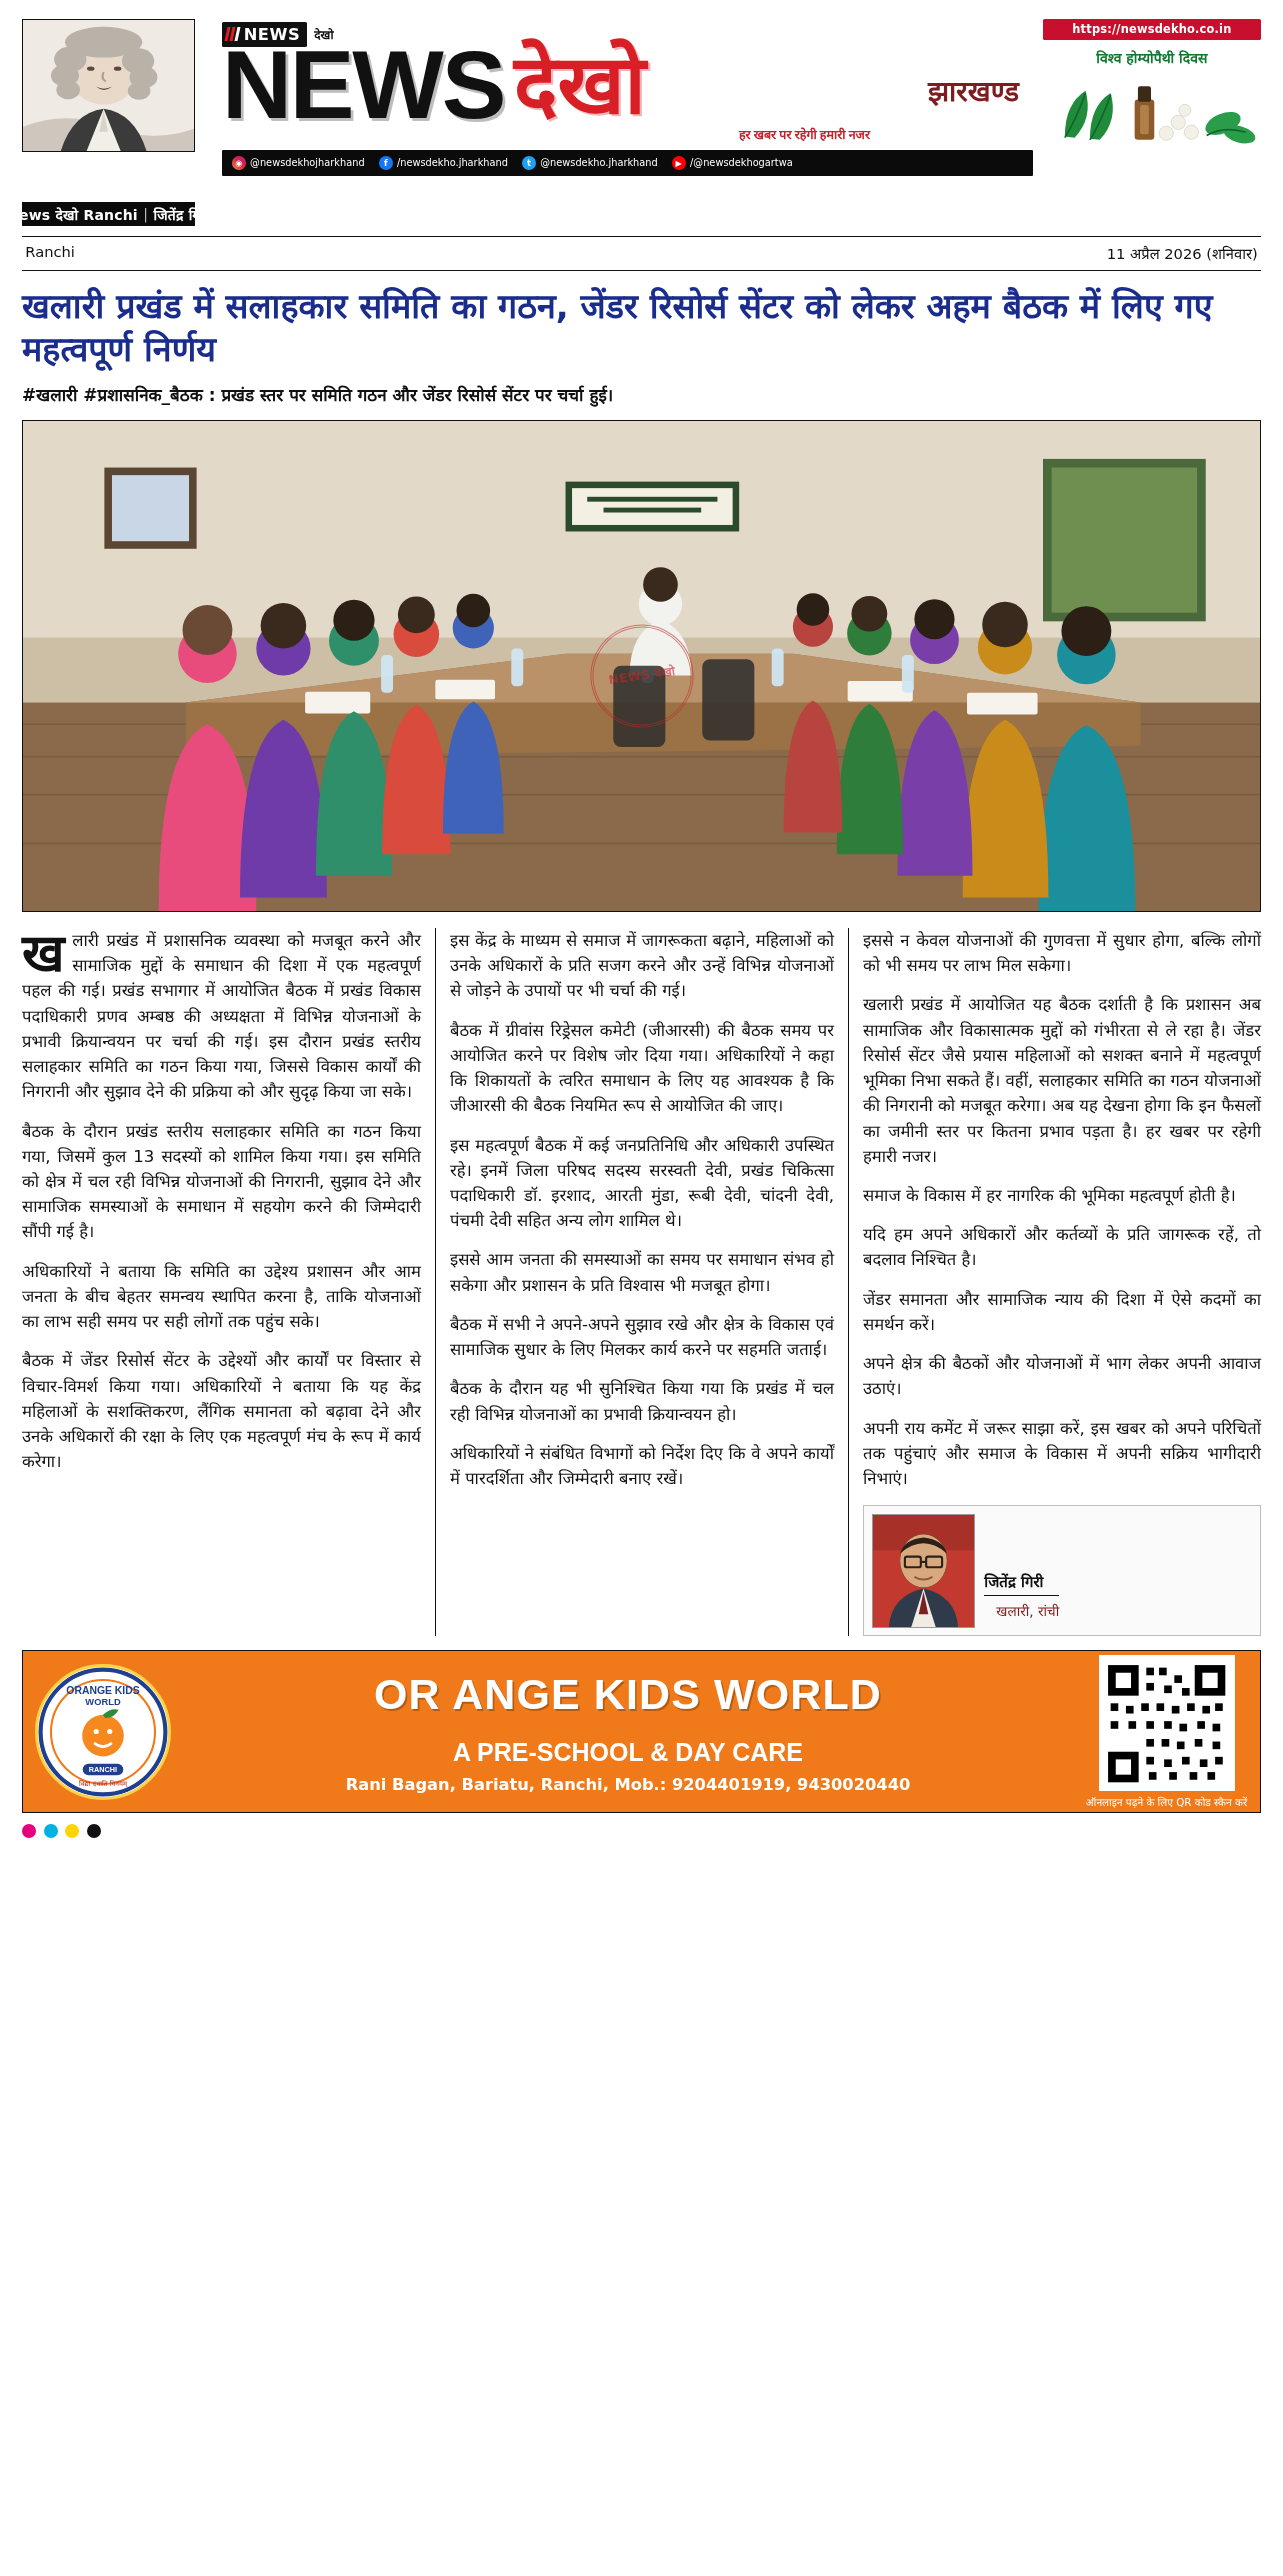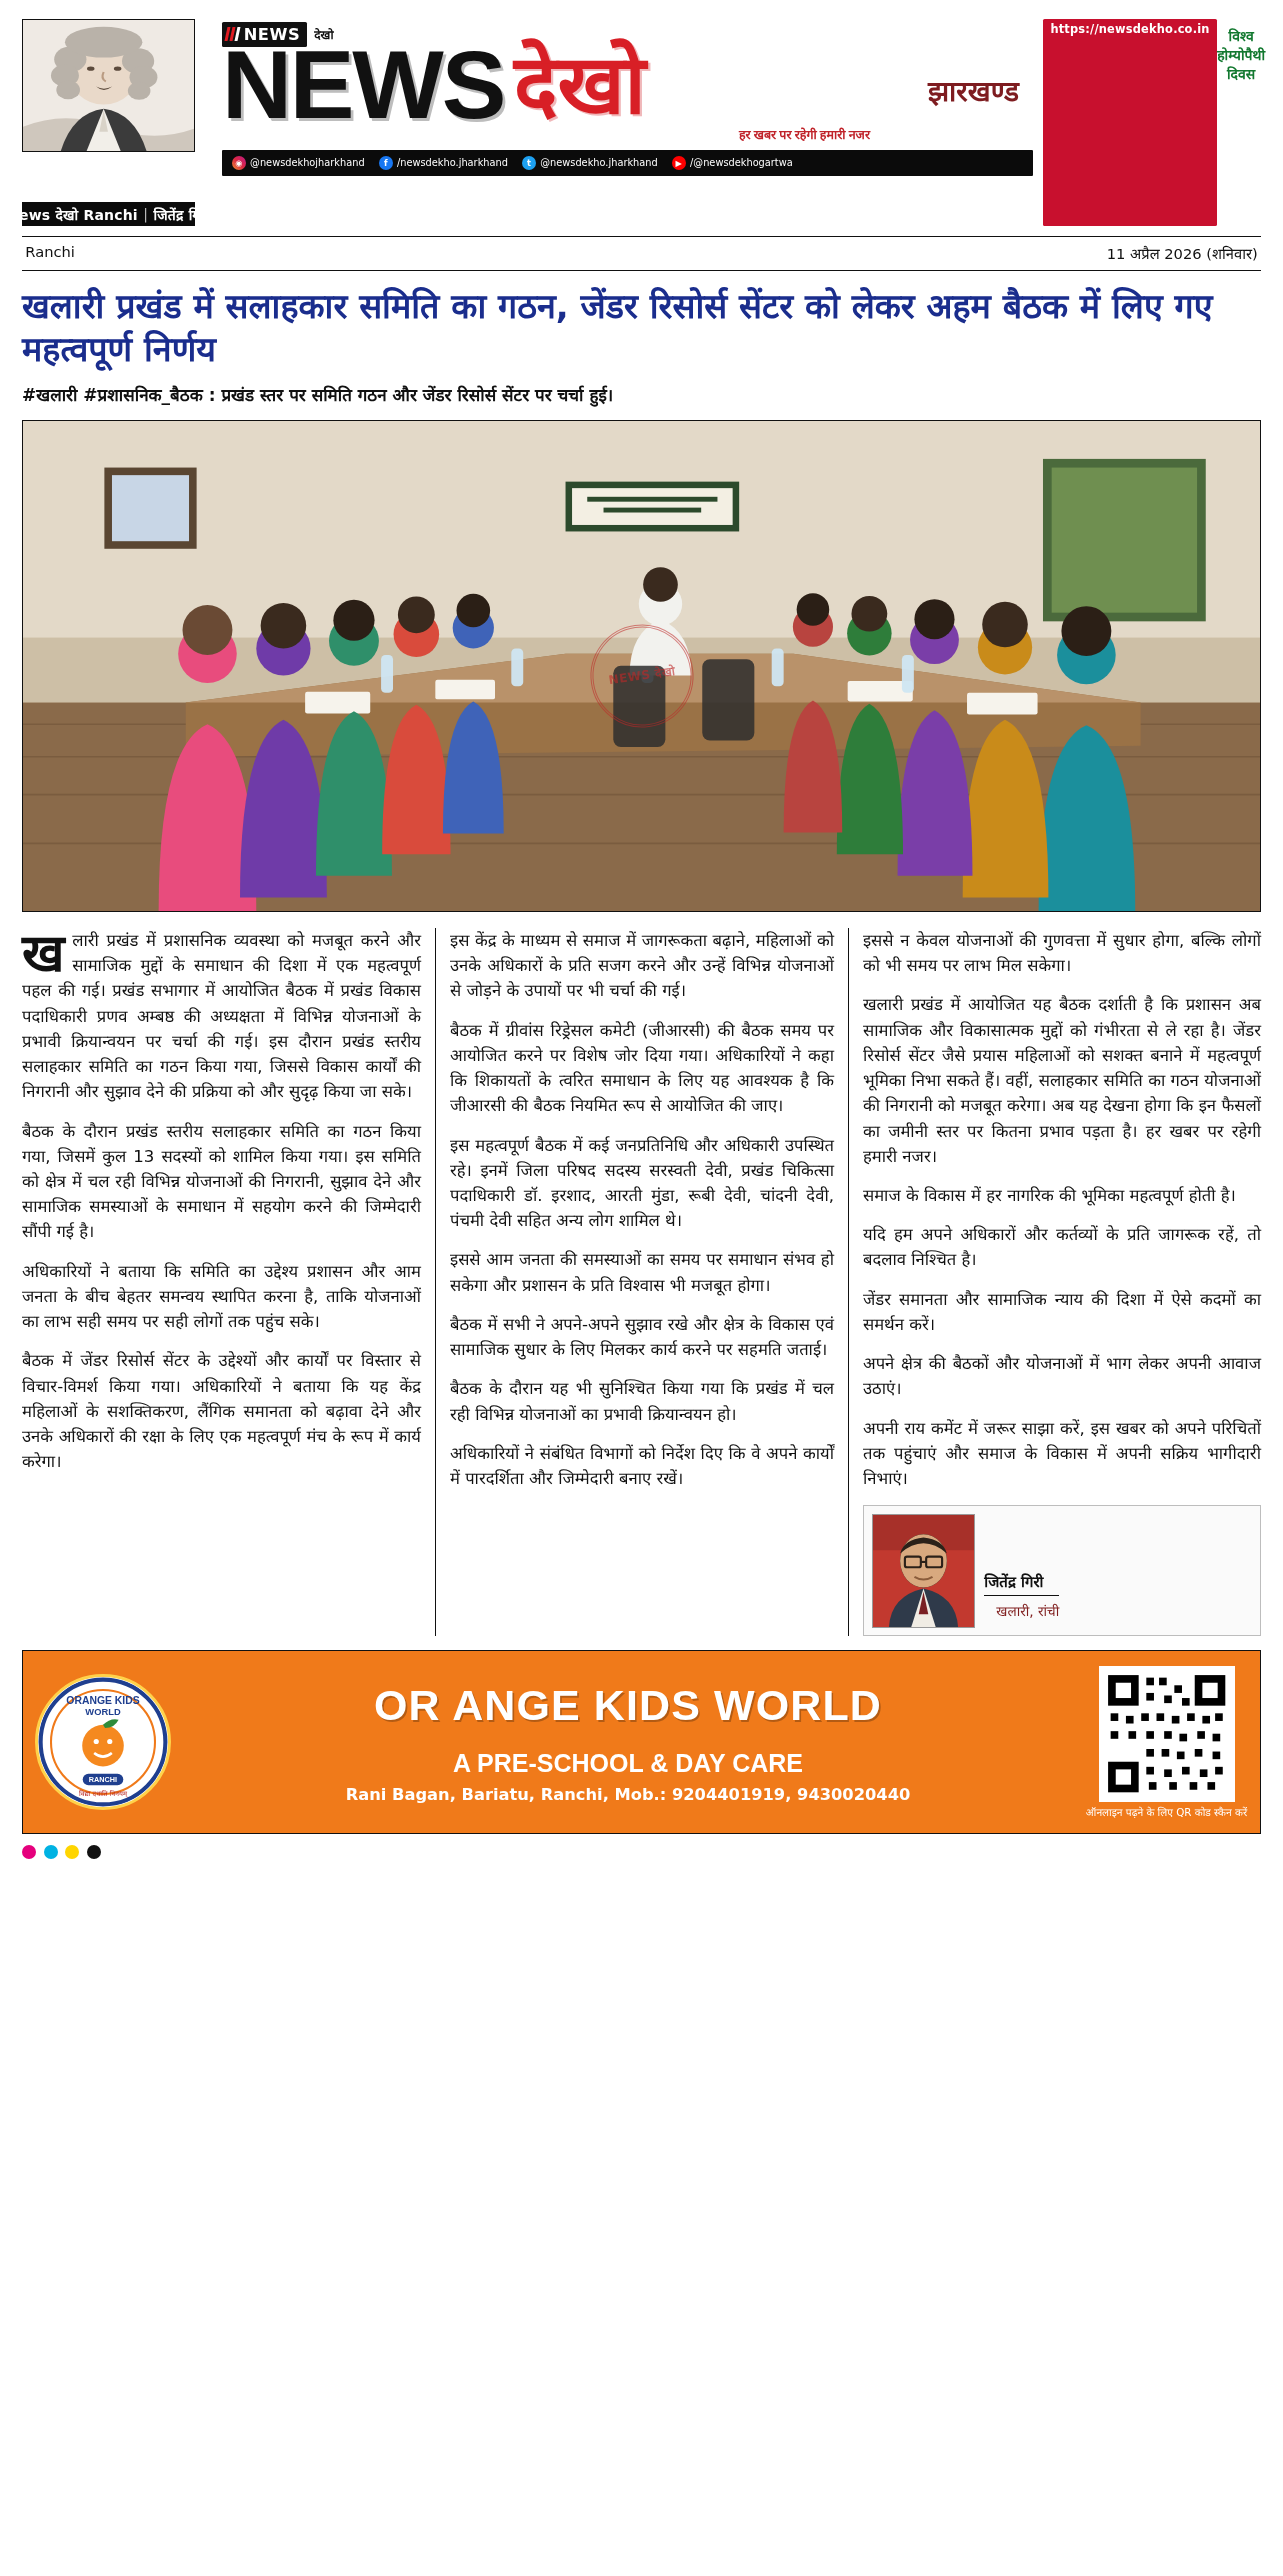--- a/index.html
+++ b/index.html
@@ -145,21 +145,21 @@
   }
   .ic.fb { background: #1877f2; }
   .ic.ig { background: linear-gradient(45deg,#f09433,#dc2743,#bc1888); }
   .ic.tw { background: #1da1f2; }
   .ic.yt { background: #ff0000; }
 
   .mh-right {
     width: 228px;
     padding-left: 9.8px;
     display: flex;
-    flex-direction: row;
+    flex-direction: column;
     align-items: stretch;
   }
   .url-chip {
     background: #c8102e;
     color: #fff;
     font-size: 11.4px;
     font-weight: bold;
     padding: 3.8px 7.6px;
     border-radius: 1.6px;
     text-align: center;
@@ -288,21 +288,21 @@
     border-bottom: 1.1px solid #111;
     padding-bottom: 3.3px;
     margin-bottom: 5.4px;
     white-space: nowrap;
   }
   .author-place { font-size: 13.6px; color: #7f1d1d; margin-left: 12px; }
 
   
   .ad {
     margin: 14px 0 0 0;
-    height: 184px;
+    height: 163px;
     background: #f07a1a;
     border: 1.6px solid #111;
     display: flex;
     align-items: center;
     padding: 0 12px;
     position: relative;
   }
   .ad-logo {
     width: 136px; height: 136px;
     flex: 0 0 136px;

